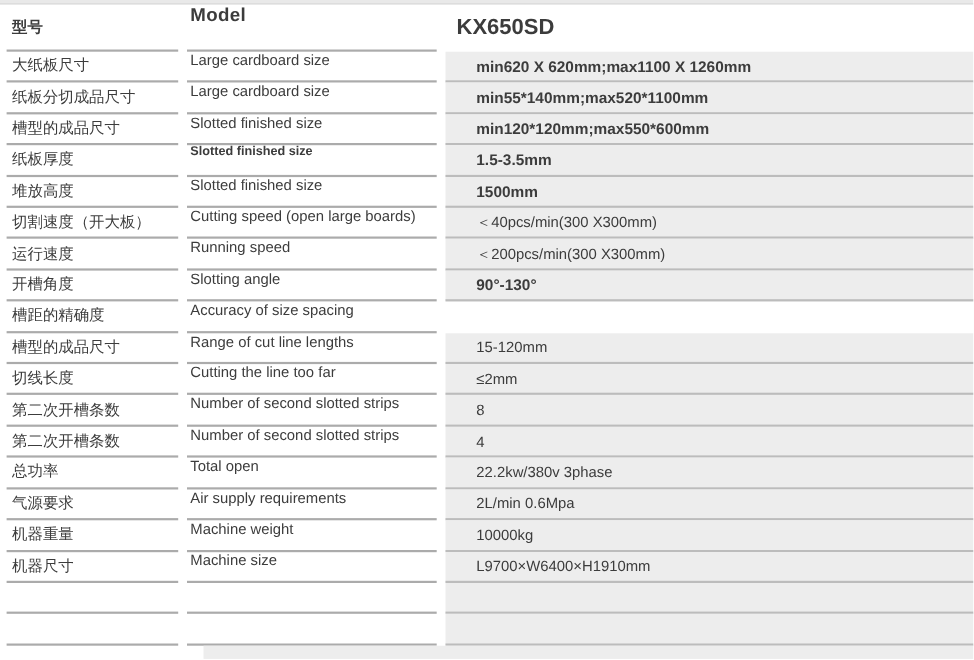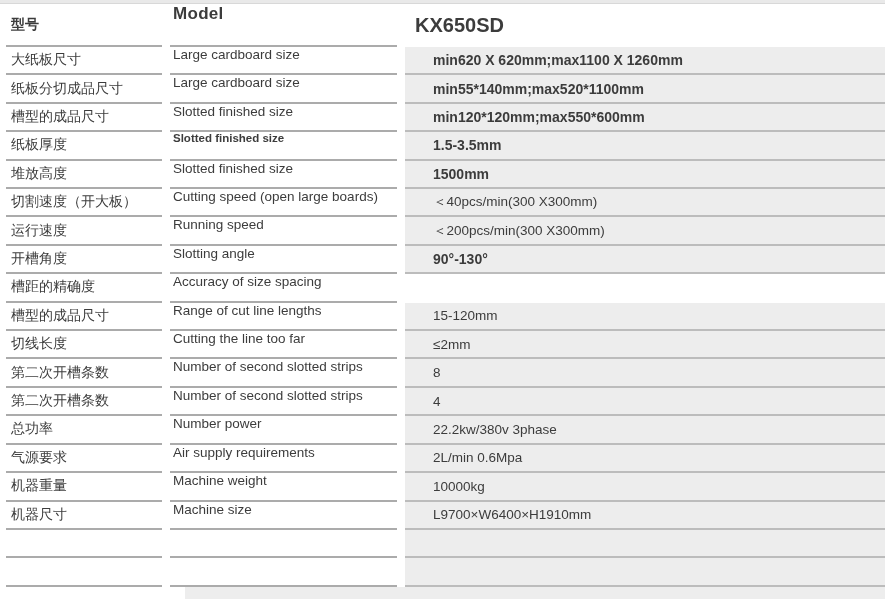--- a/index.html
+++ b/index.html
@@ -209,21 +209,21 @@
     <div class="c3">
       <span class="val">4</span>
     </div>
   </div>
 
   <div class="row">
     <div class="c1">
       <span class="cn">总功率</span>
     </div>
     <div class="c2">
-      <span class="en">Number power</span>
+      <span class="en">Total open</span>
     </div>
     <div class="c3">
       <span class="val">22.2kw/380v 3phase</span>
     </div>
   </div>
 
   <div class="row">
     <div class="c1">
       <span class="cn">气源要求</span>
     </div>

